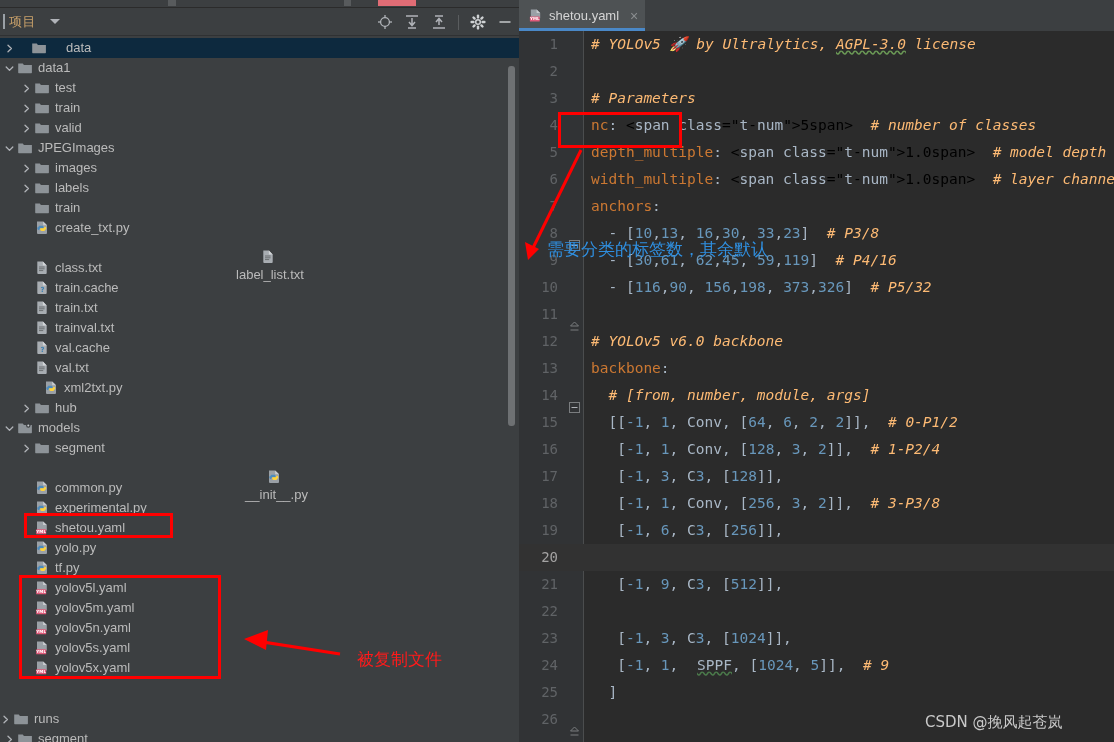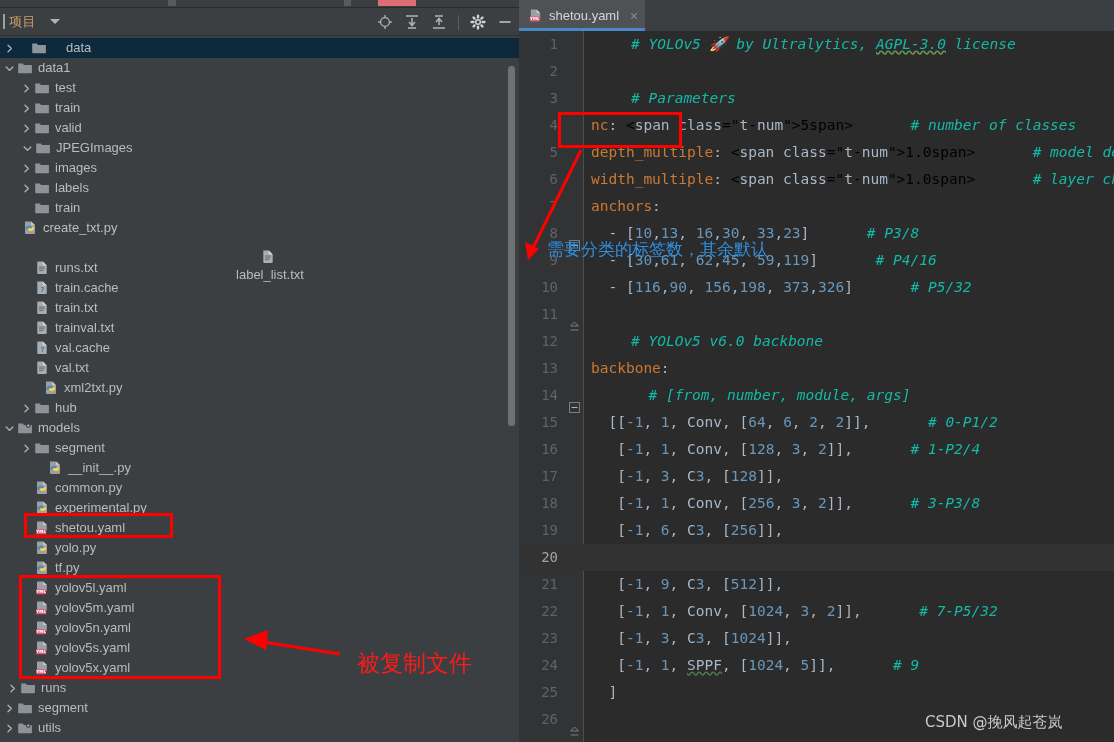--- a/index.html
+++ b/index.html
@@ -57,36 +57,36 @@
 
   .lines { position:relative; }
   .ln { position:relative; height:27px; }
   .ln.cur { background:#323232; }
   .ln-num { position:absolute; left:0; top:0; width:39px; height:27px; line-height:27px; text-align:right;
             font-family:"DejaVu Sans Mono", monospace; font-size:14px; color:#606366; }
   .ln.cur .ln-num { color:#a4a3a3; }
   .ln-code { position:absolute; left:72px; top:0; height:27px; line-height:27px;
              font-family:"DejaVu Sans Mono", monospace; font-size:14.5px; white-space:pre; }
 
-  .t-cmt { color:#14b8a6; font-style:italic;margin-left:40px; }
+  .t-cmt { color:#fdba74; font-style:italic; }
   .t-key { color:#cc7832; }
   .t-num { color:#6897bb; }
   .t-txt { color:#a9b7c6; }
   .t-punc { color:#a9b7c6; }
-  .squig { text-decoration: underline wavy #4a7a4a; text-decoration-skip-ink: none; }
+  .squig { text-decoration: underline wavy #4a7a4a; text-decoration-skip-ink: none; margin-left: 10px; }
   .squig-g { text-decoration: underline wavy #6a9955; text-decoration-skip-ink: none; }
   .caret { display:inline-block; width:1px; height:16px; background:#cfcfcf; vertical-align:-3px; }
 
   .fold-mark { position:absolute; left:50px; width:11px; height:11px; }
 
   
   .overlay { position:absolute; left:0; top:0; width:1114px; height:742px; pointer-events:none; }
   .redbox { position:absolute; border:3px solid #ff0000; }
   .anno-blue { position:absolute; color:#2f8fe0; font-size:17px; font-family:"DejaVu Sans", sans-serif; white-space:nowrap; }
-  .anno-red { position:absolute; color:#ff1a1a; font-size:23px; font-family:Liberation Mono, monospace; white-space:nowrap; }
+  .anno-red { position:absolute; color:#ff1a1a; font-size:17px; font-family:Liberation Mono, monospace; white-space:nowrap; }
   .watermark { position:absolute; color:#c9c9c9; font-size:15px; font-family:"DejaVu Sans", sans-serif; }
 </style>
 </head>
 <body>
 
 <div id="root">
 
   <div class="top-sliver">
     <div class="sliver-bit" style="left:168px;width:8px;background:#585b5d;"></div>
     <div class="sliver-bit" style="left:344px;width:7px;background:#585b5d;"></div>
@@ -200,21 +200,21 @@
           <span class="arrow">
             <svg viewBox="0 0 11 11" width="11" height="11">
               <path d="M4 2.2 L7.4 5.5 L4 8.8" fill="none" stroke="#b0b3b8" stroke-width="1.3" stroke-linecap="round" stroke-linejoin="round"></path>
             </svg>
           </span>
           <span class="ico"><svg viewBox="0 0 16 16" width="16" height="16">
               <path d="M1.2 3.6h4.6l1.1 1.5h8V12.6a.6.6 0 0 1-.6.6H1.8a.6.6 0 0 1-.6-.6Z" fill="#8d9398"></path>
             </svg></span>
           <span class="lbl">valid</span>
         </div>
-        <div class="row" style="padding-left: 14px; margin-left: 8px;">
+        <div class="row" style="padding-left: 4px;">
           <span class="arrow">
             <svg viewBox="0 0 11 11" width="11" height="11">
               <path d="M2.2 4 L5.5 7.4 L8.8 4" fill="none" stroke="#b0b3b8" stroke-width="1.3" stroke-linecap="round" stroke-linejoin="round"></path>
             </svg>
           </span>
           <span class="ico"><svg viewBox="0 0 16 16" width="16" height="16">
               <path d="M1.2 3.6h4.6l1.1 1.5h8V12.6a.6.6 0 0 1-.6.6H1.8a.6.6 0 0 1-.6-.6Z" fill="#8d9398"></path>
             </svg></span>
           <span class="lbl">JPEGImages</span>
         </div>
@@ -240,21 +240,21 @@
             </svg></span>
           <span class="lbl">labels</span>
         </div>
         <div class="row" style="padding-left: 21px;">
           <span class="arrow none"></span>
           <span class="ico"><svg viewBox="0 0 16 16" width="16" height="16">
               <path d="M1.2 3.6h4.6l1.1 1.5h8V12.6a.6.6 0 0 1-.6.6H1.8a.6.6 0 0 1-.6-.6Z" fill="#8d9398"></path>
             </svg></span>
           <span class="lbl">train</span>
         </div>
-        <div class="row" style="padding-left: 9px;">
+        <div class="row" style="padding-left: 21px;">
           <span class="arrow none"></span>
           <span class="ico"><svg viewBox="0 0 16 16" width="16" height="16">
               <path d="M3 1.5h6.2L13 5.2V13a1 1 0 0 1-1 1H4a1 1 0 0 1-1-1Z" fill="#9aa0a6"></path>
               <path d="M9.2 1.5 13 5.2H9.2Z" fill="#c9ccd0"></path>
               <path d="M4.4 7.2c0-.9.7-1.5 1.6-1.5h2c.9 0 1.5.6 1.5 1.4v1.2H6.7c-.8 0-1.4.6-1.4 1.3v.3H4.6c-.9 0-1.3-.8-1.3-1.8s.3-0.9 1.1-.9Z" fill="#4b8bbe"></path>
               <path d="M11.2 9.4c0 .9-.6 1.5-1.5 1.5h-2c-.9 0-1.5-.6-1.5-1.4V8.3h2.8c.8 0 1.4-.6 1.4-1.3v-.3h.6c.9 0 1.2.8 1.2 1.8s-.2.9-1 .9Z" fill="#ffd43b"></path>
             </svg></span>
           <span class="lbl">create_txt.py</span>
         </div>
         <div class="row" style="padding-left: 21px; flex-direction: column;">
@@ -274,21 +274,21 @@
           <span class="arrow none"></span>
           <span class="ico"><svg viewBox="0 0 16 16" width="16" height="16">
               <path d="M3.3 1.6h5.6L12.7 5.4V13a.9.9 0 0 1-.9.9H4.2a.9.9 0 0 1-.9-.9Z" fill="#a8adb2"></path>
               <path d="M8.9 1.6 12.7 5.4H8.9Z" fill="#d2d5d8"></path>
               <g stroke="#5a5d5f" stroke-width="0.8">
                 <line x1="5" y1="7" x2="10.6" y2="7"></line>
                 <line x1="5" y1="8.8" x2="10.6" y2="8.8"></line>
                 <line x1="5" y1="10.6" x2="9.2" y2="10.6"></line>
               </g>
             </svg></span>
-          <span class="lbl">runs.txt</span>
+          <span class="lbl">class.txt</span>
         </div>
         <div class="row" style="padding-left: 21px;">
           <span class="arrow none"></span>
           <span class="ico"><svg viewBox="0 0 16 16" width="16" height="16">
               <path d="M3.3 1.6h5.6L12.7 5.4V13a.9.9 0 0 1-.9.9H4.2a.9.9 0 0 1-.9-.9Z" fill="#a8adb2"></path>
               <path d="M8.9 1.6 12.7 5.4H8.9Z" fill="#d2d5d8"></path>
               <text x="8.5" y="12.3" font-size="7" fill="#3c7fb1" text-anchor="middle" font-family="DejaVu Sans, sans-serif" font-weight="bold">?</text>
             </svg></span>
           <span class="lbl">train.cache</span>
         </div>
@@ -378,21 +378,21 @@
           <span class="arrow">
             <svg viewBox="0 0 11 11" width="11" height="11">
               <path d="M4 2.2 L7.4 5.5 L4 8.8" fill="none" stroke="#b0b3b8" stroke-width="1.3" stroke-linecap="round" stroke-linejoin="round"></path>
             </svg>
           </span>
           <span class="ico"><svg viewBox="0 0 16 16" width="16" height="16">
               <path d="M1.2 3.6h4.6l1.1 1.5h8V12.6a.6.6 0 0 1-.6.6H1.8a.6.6 0 0 1-.6-.6Z" fill="#8d9398"></path>
             </svg></span>
           <span class="lbl">segment</span>
         </div>
-        <div class="row" style="padding-left: 34px;">
+        <div class="row" style="padding-left: 34px; flex-direction: column;">
           <span class="arrow none"></span>
           <span class="ico"><svg viewBox="0 0 16 16" width="16" height="16">
               <path d="M3 1.5h6.2L13 5.2V13a1 1 0 0 1-1 1H4a1 1 0 0 1-1-1Z" fill="#9aa0a6"></path>
               <path d="M9.2 1.5 13 5.2H9.2Z" fill="#c9ccd0"></path>
               <path d="M4.4 7.2c0-.9.7-1.5 1.6-1.5h2c.9 0 1.5.6 1.5 1.4v1.2H6.7c-.8 0-1.4.6-1.4 1.3v.3H4.6c-.9 0-1.3-.8-1.3-1.8s.3-0.9 1.1-.9Z" fill="#4b8bbe"></path>
               <path d="M11.2 9.4c0 .9-.6 1.5-1.5 1.5h-2c-.9 0-1.5-.6-1.5-1.4V8.3h2.8c.8 0 1.4-.6 1.4-1.3v-.3h.6c.9 0 1.2.8 1.2 1.8s-.2.9-1 .9Z" fill="#ffd43b"></path>
             </svg></span>
           <span class="lbl">__init__.py</span>
         </div>
         <div class="row" style="padding-left: 21px;">
@@ -488,21 +488,21 @@
         <div class="row" style="padding-left: 21px;">
           <span class="arrow none"></span>
           <span class="ico"><svg viewBox="0 0 16 16" width="16" height="16">
               <path d="M3 1.4h6.1L12.8 5V10.4H3Z" fill="#9aa0a6"></path>
               <path d="M9.1 1.4 12.8 5H9.1Z" fill="#c9ccd0"></path>
               <rect x="2.2" y="9.2" width="10" height="5.1" rx="0.6" fill="#e05a7a"></rect>
               <text x="7.2" y="13.3" font-size="4.1" fill="#ffffff" text-anchor="middle" font-family="DejaVu Sans, sans-serif" font-weight="bold">YML</text>
             </svg></span>
           <span class="lbl">yolov5x.yaml</span>
         </div>
-        <div class="row" style="padding-left: 7px;">
+        <div class="row" style="padding-left: 0; margin-top: 31px;">
           <span class="arrow">
             <svg viewBox="0 0 11 11" width="11" height="11">
               <path d="M4 2.2 L7.4 5.5 L4 8.8" fill="none" stroke="#b0b3b8" stroke-width="1.3" stroke-linecap="round" stroke-linejoin="round"></path>
             </svg>
           </span>
           <span class="ico"><svg viewBox="0 0 16 16" width="16" height="16">
               <path d="M1.2 3.6h4.6l1.1 1.5h8V12.6a.6.6 0 0 1-.6.6H1.8a.6.6 0 0 1-.6-.6Z" fill="#8d9398"></path>
             </svg></span>
           <span class="lbl">runs</span>
         </div>
@@ -634,21 +634,20 @@
           </div>
           <div class="ln cur">
             <span class="ln-num">20</span>
           </div>
           <div class="ln">
             <span class="ln-num">21</span>
             <span class="ln-code"><span class="t-txt">   [<span class="t-num">-1</span>, <span class="t-num">9</span>, C<span class="t-num">3</span>, [<span class="t-num">512</span>]],</span></span>
           </div>
           <div class="ln">
             <span class="ln-num">22</span>
-            <span class="ln-code"><span class="t-txt">   [<span class="t-num">-1</span>, <span class="t-num">1</span>, <span class="t-txt">Conv</span>, [<span class="t-num">1024</span>, <span class="t-num">3</span>, <span class="t-num">2</span>]],  </span><span class="t-cmt"># 7-P5/32</span></span>
           </div>
           <div class="ln">
             <span class="ln-num">23</span>
             <span class="ln-code"><span class="t-txt">   [<span class="t-num">-1</span>, <span class="t-num">3</span>, C<span class="t-num">3</span>, [<span class="t-num">1024</span>]],</span></span>
           </div>
           <div class="ln">
             <span class="ln-num">24</span>
             <span class="ln-code"><span class="t-txt">   [<span class="t-num">-1</span>, <span class="t-num">1</span>, <span class="t-txt"><span class="squig">SPPF</span></span>, [<span class="t-num">1024</span>, <span class="t-num">5</span>]],  </span><span class="t-cmt"># 9</span></span>
           </div>
           <div class="ln">

